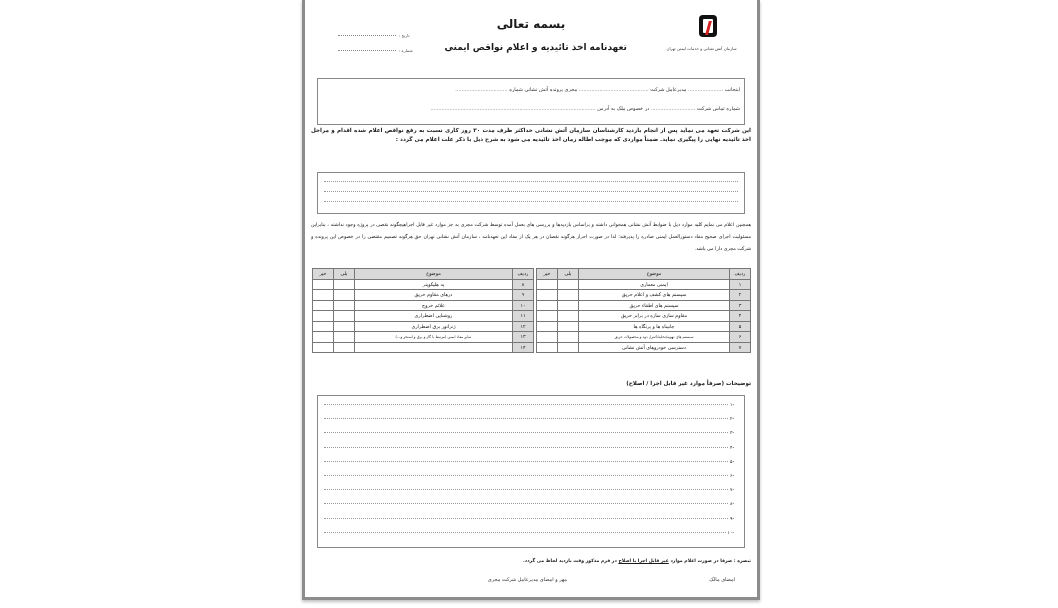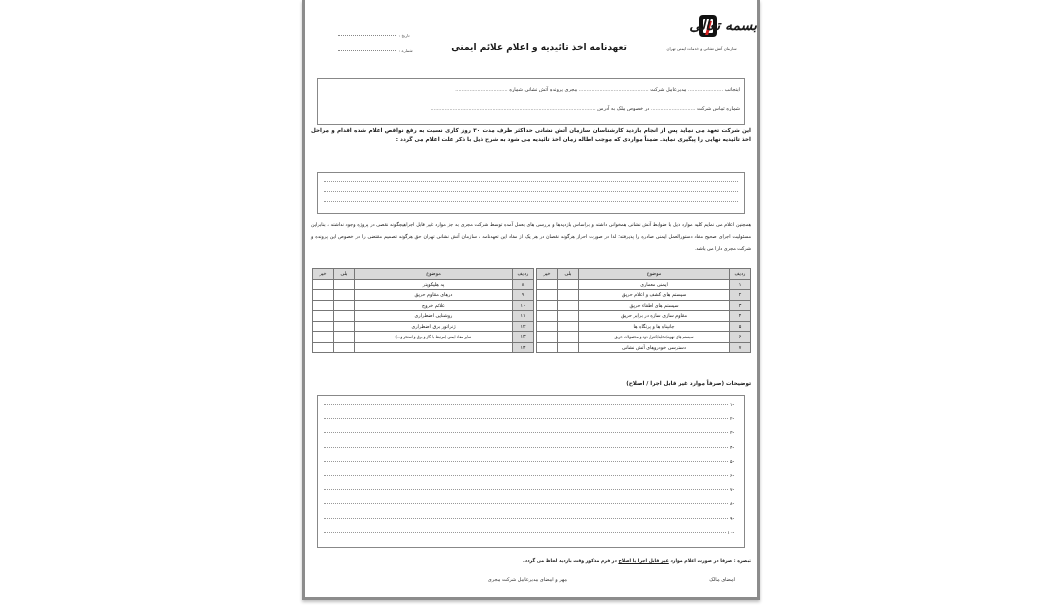--- a/index.html
+++ b/index.html
@@ -12,21 +12,21 @@
     border-left:3px solid #8c8c8c; border-right:3px solid #8c8c8c; border-bottom:3px solid #8c8c8c;
     background:#fff; box-shadow:0 2px 3px rgba(0,0,0,0.25);
     direction:rtl;
   }
   .abs { position:absolute; }
   .logo-box { right:36px; top:15px; width:26px; height:26px; text-align:center; }
   .logo-box .mark { width:18px; height:22px; margin:0 auto; background:#111; border-radius:4px; position:relative; }
   .logo-box .mark::before { content:""; position:absolute; left:4px; top:4px; width:10px; height:14px; background:#fff; border-radius:1px; }
   .logo-box .mark::after { content:""; position:absolute; left:8px; top:6px; width:3px; height:14px; background:#d42020; transform:skewX(-15deg); }
   .org-name { right:8px; top:46px; font-size:4px; width:95px; text-align:center; color:#333; }
-  .bismillah { left:0; right:0; top:17px; font-weight:bold; font-size:14px;font-style:italic; }
+  .bismillah { left:0; right:0; top:17px; text-align:center; font-weight:bold; font-size:12px; }
   .doc-title { right:130px; top:42px; font-weight:bold; font-size:9px; }
   .meta-line { left:33px; font-size:4px; color:#444; display:flex; gap:3px; align-items:center; }
   .meta-line .dots { width:58px; border-bottom:1px dotted #888; height:0; }
   .box1 { left:12px; right:12px; top:78px; height:45px; border:1px solid #888; }
   .box1 .row { position:absolute; right:4px; left:4px; font-size:5px; color:#333; white-space:nowrap; overflow:hidden; }
   .para-bold { right:6px; left:6px; top:126px; font-size:5.6px; font-weight:bold; line-height:9px; text-align:justify; }
   .box2 { left:12px; right:12px; top:172px; height:40px; border:1px solid #888; }
   .box2 .dline { position:absolute; left:6px; right:6px; border-bottom:1px dotted #999; }
   .para { right:6px; left:6px; top:219px; font-size:4.8px; line-height:12px; text-align:justify; color:#222; }
   table.items { border-collapse:collapse; position:absolute; top:268px; font-size:4.8px; }
@@ -47,21 +47,21 @@
 <body>
 
 <div class="page">
 
   <div class="abs logo-box">
       <div class="mark"></div>
     </div>
   <div class="abs org-name">سازمان آتش نشانی و خدمات ایمنی تهران</div>
 
   <div class="abs bismillah">بسمه تعالی</div>
-  <div class="abs doc-title">تعهدنامه اخذ تائیدیه و اعلام علائم ایمنی</div>
+  <div class="abs doc-title">تعهدنامه اخذ تائیدیه و اعلام نواقص ایمنی</div>
 
   <div class="abs meta-line" style="top:33px;">
     <span>تاریخ :</span>
     <span class="dots"></span>
   </div>
   <div class="abs meta-line" style="top:48px;">
     <span>شماره :</span>
     <span class="dots"></span>
   </div>
 

